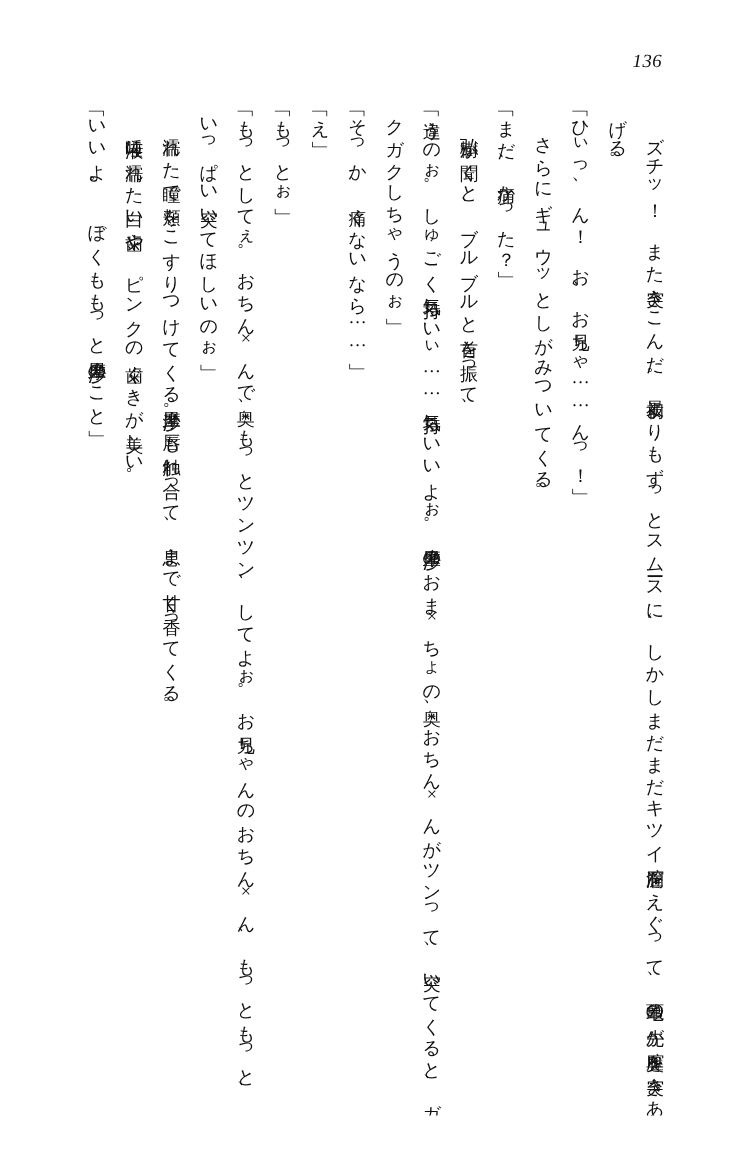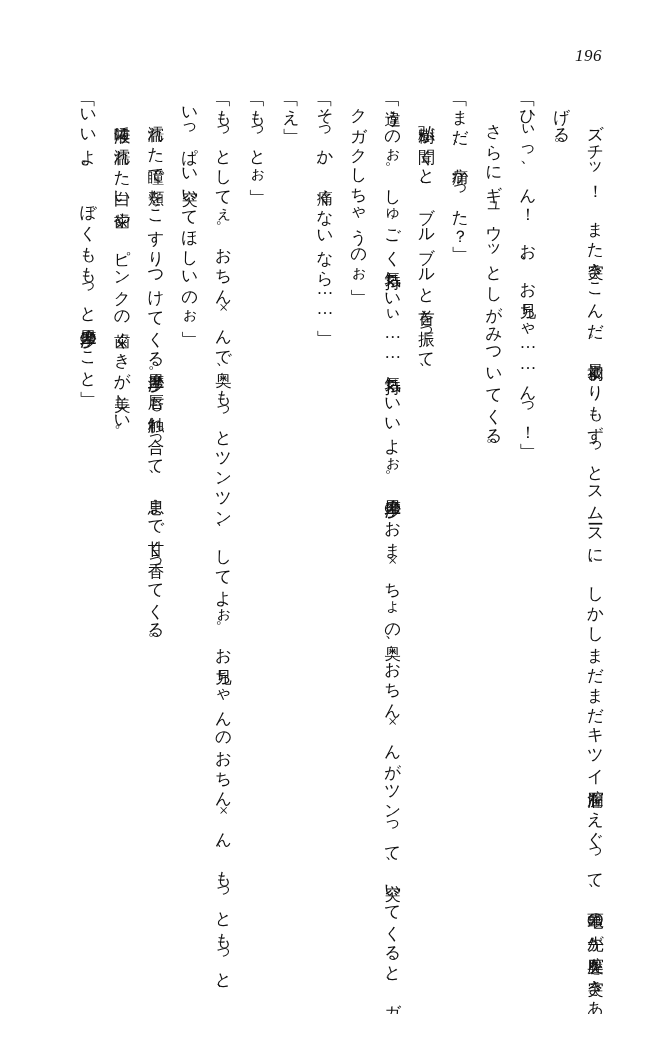--- a/index.html
+++ b/index.html
@@ -52,21 +52,21 @@
     text-indent: 0;
   }
   .body-text p.indent {
     text-indent: 1em;
   }
 </style>
 </head>
 <body>
 
 <div class="page">
-  <div class="page-number">196</div>
+  <div class="page-number">136</div>
   <div class="body-text" id="body-text">
       <p class="indent">ズチッ！　また突きこんだ。最初よりもずっとスムースに、しかしまだまだキツイ膣洞をえぐって、亀頭の先が膣奥を突きあげる。</p>
       <p>「ひぃっ、ん！　お、お兄ちゃ……んっ！」</p>
       <p class="indent">さらにギュウッとしがみついてくる。</p>
       <p>「まだ、痛かった？」</p>
       <p class="indent">弘樹が聞くと、ブルブルと首を振って、</p>
       <p>「違うのぉ。しゅごく気持ちいぃ……気持ちいいよぉ。摩里沙のおま×ちょの奥、おちん×んがツンって、突いてくると、ガクガクしちゃうのぉ」</p>
       <p>「そっか、痛くないなら……」</p>
       <p>「え」</p>
       <p>「もっとぉ」</p>

